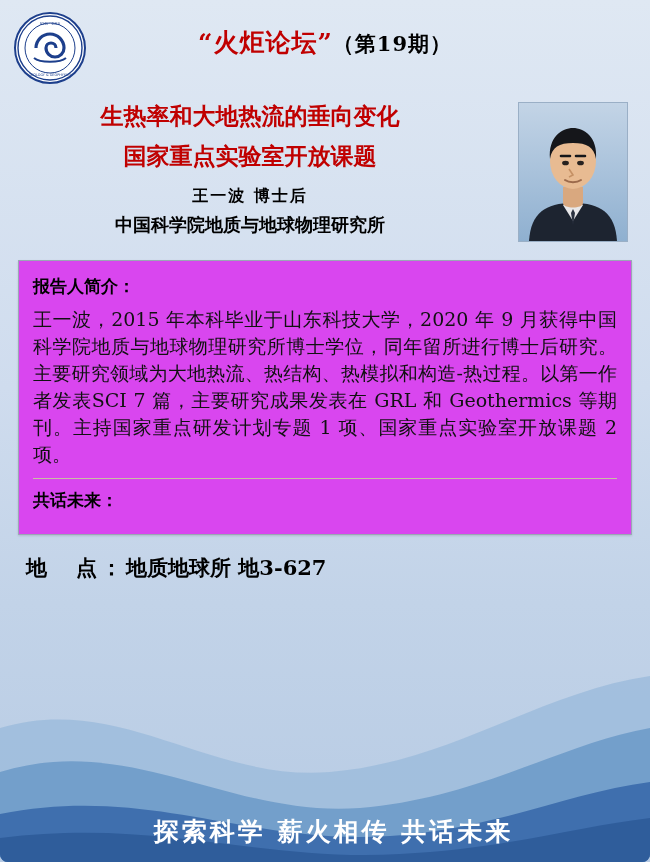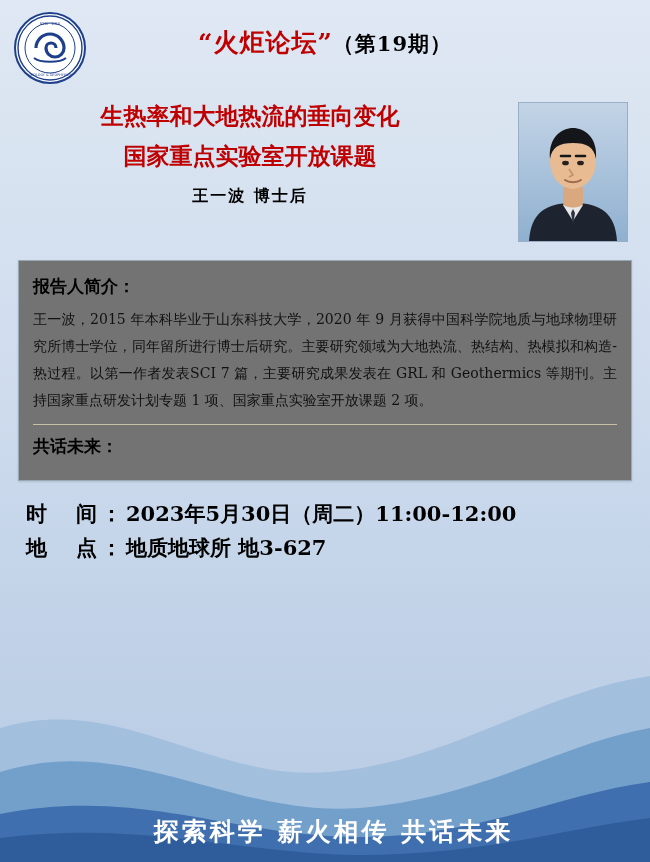--- a/index.html
+++ b/index.html
@@ -11,20 +11,21 @@
     height: 862px;
     font-family: "Liberation Sans", sans-serif;
     background: linear-gradient(180deg, #dfe8f3 0%, #cfdcee 45%, #c2d3e8 70%, #b7cbe4 100%);
     overflow: hidden;
     position: relative;
   }
   .poster {
     position: absolute;
     inset: 0;
     overflow: hidden;
+    border-radius: 8px;
   }
   
   .header {
     position: relative;
     height: 92px;
   }
   .logo {
     position: absolute;
     left: 14px;
     top: 12px;
@@ -96,36 +97,36 @@
     height: 140px;
     background: linear-gradient(180deg,#b9cde2 0%, #93b3d2 100%);
     border: 1px solid #9aafc6;
     box-sizing: border-box;
     overflow: hidden;
   }
   .portrait svg { display:block; }
   
   .card {
     margin: 14px 18px 0 18px;
-    background: #737373;
+    background: #d946ef;
     border: 1px solid #9aa7b5;
     padding: 12px 14px 14px 14px;
     box-sizing: border-box;
     box-shadow: 0 1px 2px rgba(0,0,0,0.12);
   }
   .card h3 {
     margin: 2px 0 8px 0;
     font-size: 17px;
     font-weight: bold;
     color: #000;
     font-family: "DejaVu Serif", serif;
   }
   .card p {
     margin: 0 0 4px 0;
-    font-size: 14px;
+    font-size: 19px;
     line-height: 27px;
     color: #111;
     text-align: justify;
     font-family: "DejaVu Serif", serif;
   }
   .divider {
     height: 1px;
     background: #c9bfa3;
     margin: 10px 0 10px 0;
   }
@@ -183,20 +184,21 @@
     <div class="title-main">
       <span>“火炬论坛”</span><span class="issue">（第19期）</span>
     </div>
   </div>
 
   <div class="talk">
     <div class="talk-texts">
       <div class="talk-title">生热率和大地热流的垂向变化</div>
       <div class="talk-title">国家重点实验室开放课题</div>
       <div class="speaker">王一波 博士后</div>
+      <div class="affiliation">中国科学院地质与地球物理研究所</div>
     </div>
 
     <div class="portrait">
       <svg width="108" height="138" viewBox="0 0 108 138" aria-hidden="true">
         <defs>
           <linearGradient id="bg" x1="0" y1="0" x2="0" y2="1">
             <stop offset="0%" stop-color="#c3d4e6"></stop>
             <stop offset="100%" stop-color="#8fb0d0"></stop>
           </linearGradient>
         </defs>
@@ -223,23 +225,20 @@
 
   <div class="card">
     <h3>报告人简介：</h3>
     <p>王一波，2015 年本科毕业于山东科技大学，2020 年 9 月获得中国科学院地质与地球物理研究所博士学位，同年留所进行博士后研究。主要研究领域为大地热流、热结构、热模拟和构造-热过程。以第一作者发表SCI 7 篇，主要研究成果发表在 GRL 和 Geothermics 等期刊。主持国家重点研发计划专题 1 项、国家重点实验室开放课题 2 项。</p>
     <div class="divider"></div>
     <h3>共话未来：</h3>
   </div>
 
   <div class="logistics">
     <div class="logi-row">
-      <span class="logi-label">时　间：</span><span>2023年5月30日（周二）11:00-12:00</span>
-    </div>
-    <div class="logi-row">
       <span class="logi-label">地　点：</span><span>地质地球所 地3-627</span>
     </div>
   </div>
 
   <div class="waves">
     <svg viewBox="0 0 650 230" preserveAspectRatio="none" aria-hidden="true">
       <path d="M0 96 C 120 60, 210 150, 330 140 C 450 130, 540 60, 650 44 L650 230 L0 230 Z" fill="#9dbcdc" opacity="0.85"></path>
       <path d="M0 140 C 130 100, 230 186, 360 176 C 480 166, 560 112, 650 96 L650 230 L0 230 Z" fill="#6e9bc9" opacity="0.9"></path>
       <path d="M0 182 C 150 152, 250 214, 390 204 C 500 196, 570 160, 650 150 L650 230 L0 230 Z" fill="#3f6fae"></path>
       <path d="M0 206 C 160 186, 260 230, 400 222 C 510 216, 580 194, 650 186 L650 230 L0 230 Z" fill="#2f5d9b"></path>

